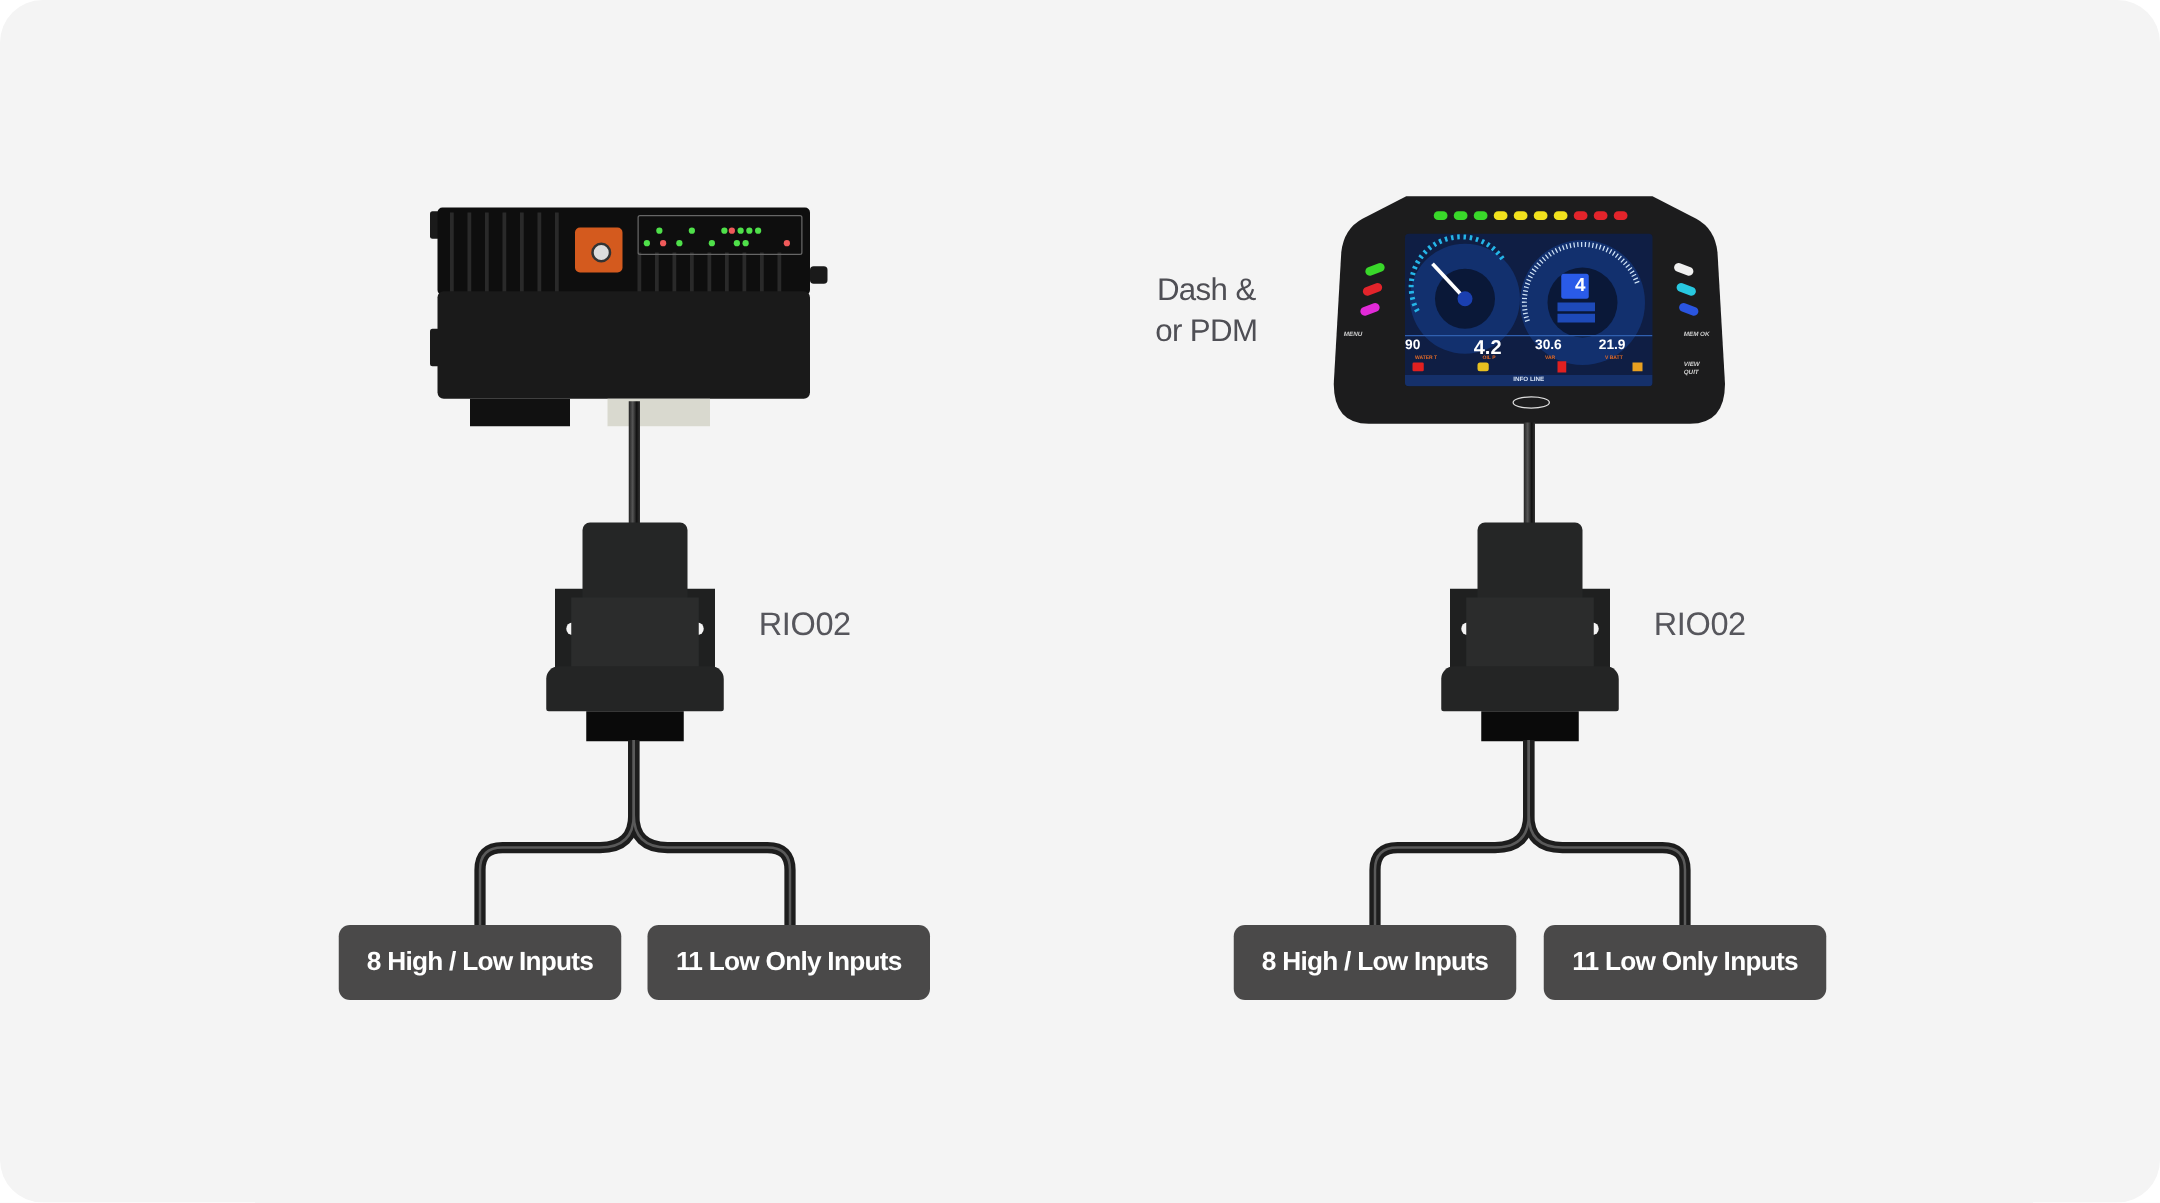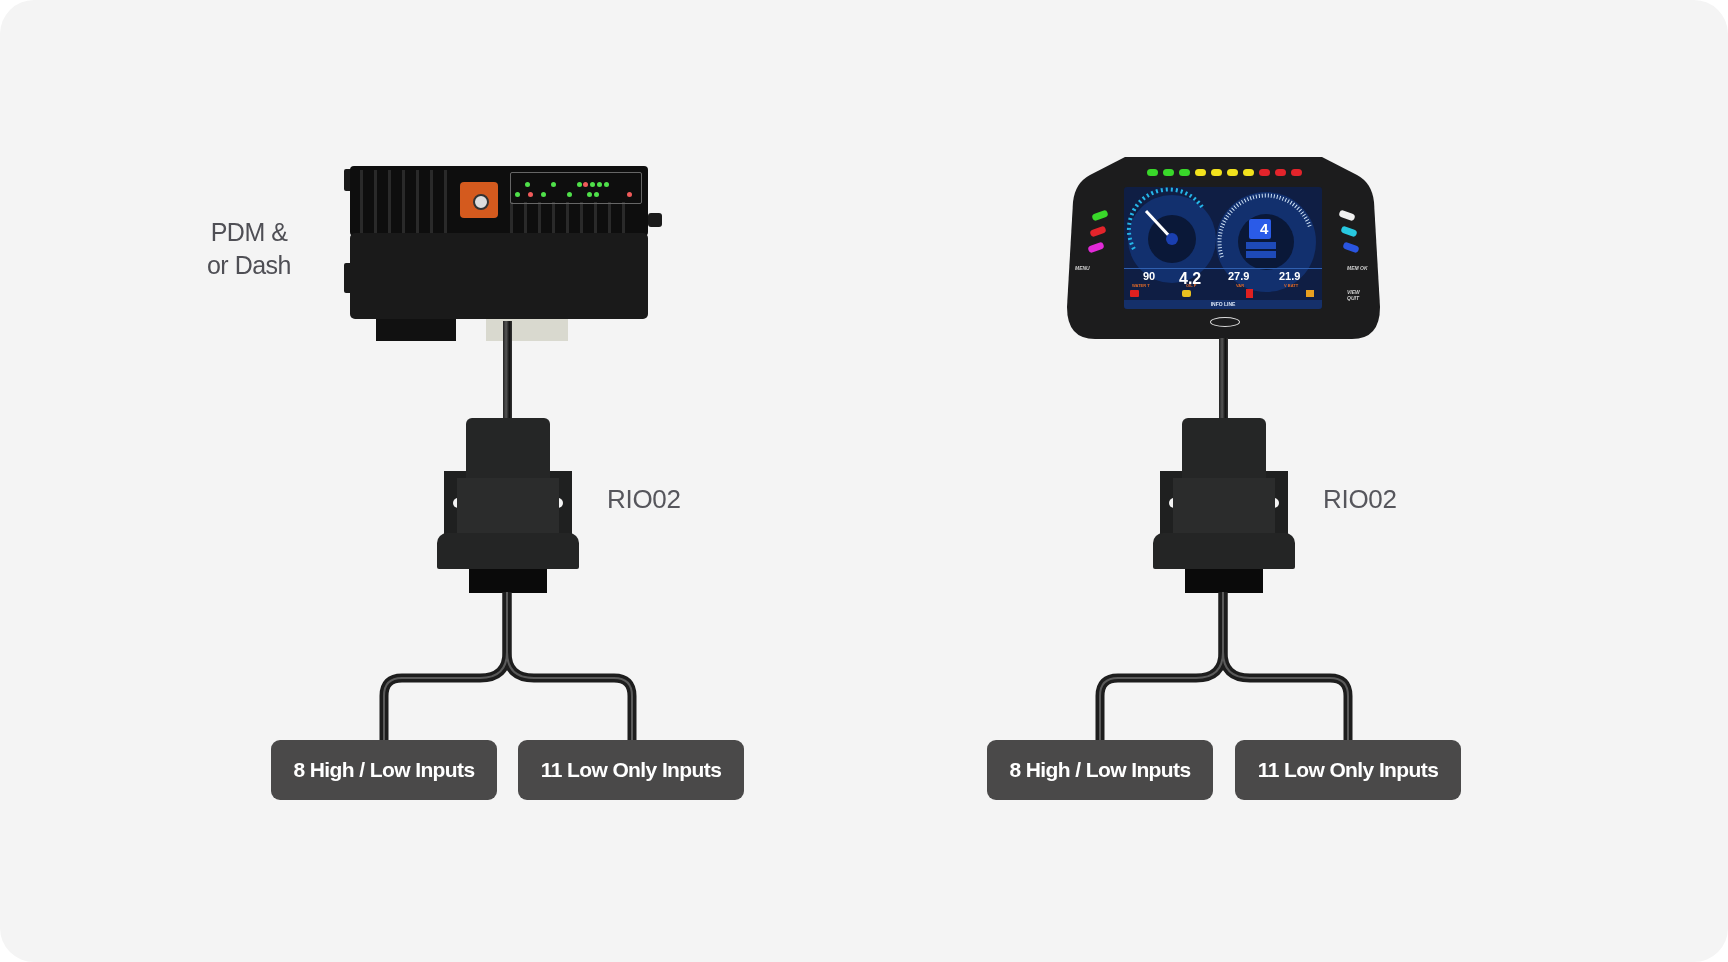--- a/index.html
+++ b/index.html
@@ -30,24 +30,20 @@
   .dash { position:absolute; left:1067px; top:157px; width:313px; height:182px; }
   .screen { position:absolute; left:57px; top:30px; width:198px; height:122px; background:#0f1e44; border-radius:3px; overflow:hidden; }
   .shift { position:absolute; top:12px; width:11px; height:7px; border-radius:4px; }
   .side-led { position:absolute; width:16px; height:7px; border-radius:4px; }
 </style>
 </head>
 <body>
 
 <div class="card">
 
-  <div class="side-label" style="left:190px; top:216px; width:118px;">
-    <div>PDM &amp;</div>
-    <div>or Dash</div>
-  </div>
 
   <div class="pdm">
     <div class="abs" style="left:0;top:6px;width:8px;height:22px;background:#1a1a1a;border-radius:2px;"></div>
     <div class="abs" style="left:0;top:100px;width:8px;height:30px;background:#1a1a1a;border-radius:2px;"></div>
     <div class="abs" style="left:304px;top:50px;width:14px;height:14px;background:#1a1a1a;border-radius:3px;"></div>
     <div class="pdm-top">
       <div class="fin" style="left:10px"></div>
       <div class="fin" style="left:24px"></div>
       <div class="fin" style="left:38px"></div>
       <div class="fin" style="left:52px"></div>
@@ -107,20 +103,24 @@
   <svg style="left:0;top:0;width:1728px;height:962px;">
     <path d="M507 592 L507 652 Q507 678 480 678 L402 678 Q384 678 384 696 L384 742" fill="none" stroke="#1d1d1d" stroke-width="9"></path>
     <path d="M507 592 L507 652 Q507 678 534 678 L614 678 Q632 678 632 696 L632 742" fill="none" stroke="#1d1d1d" stroke-width="9"></path>
     <path d="M507 592 L507 652 Q507 678 480 678 L402 678 Q384 678 384 696 L384 742" fill="none" stroke="#5a5a5a" stroke-width="2"></path>
     <path d="M507 592 L507 652 Q507 678 534 678 L614 678 Q632 678 632 696 L632 742" fill="none" stroke="#5a5a5a" stroke-width="2"></path>
   </svg>
 
   <div class="input-box" style="left:271px;">8 High / Low Inputs</div>
   <div class="input-box" style="left:518px;">11 Low Only Inputs</div>
 
+  <div class="side-label" style="left:906px; top:216px; width:118px;">
+    <div>Dash &amp;</div>
+    <div>or PDM</div>
+  </div>
 
   <div class="dash">
     <svg style="left:0;top:0;width:313px;height:182px;">
       <path d="M58 0 L255 0 L290 18 Q305 26 307 45 L313 150 Q313 182 285 182 L28 182 Q0 182 0 150 L6 45 Q8 26 23 18 Z" fill="#1c1c1d"></path>
     </svg>
     <div class="shift" style="left:80px;background:#39d82a"></div>
     <div class="shift" style="left:96px;background:#39d82a"></div>
     <div class="shift" style="left:112px;background:#39d82a"></div>
     <div class="shift" style="left:128px;background:#f2e21d"></div>
     <div class="shift" style="left:144px;background:#f2e21d"></div>
@@ -145,23 +145,23 @@
         <circle cx="48" cy="52" r="6" fill="#1a3fb0"></circle>
         <circle cx="142" cy="55" r="50" fill="#12306e"></circle>
         <path d="M98 70 A46 46 0 0 1 186 40" fill="none" stroke="#cfe2f5" stroke-width="4" stroke-dasharray="1 2"></path>
         <circle cx="142" cy="55" r="28" fill="#0a1838"></circle>
         <rect x="125" y="32" width="22" height="20" rx="2" fill="#2a5be8"></rect>
         <rect x="122" y="55" width="30" height="7" fill="#1e4ab8"></rect>
         <rect x="122" y="64" width="30" height="7" fill="#1e4ab8"></rect>
         <rect x="0" y="81" width="198" height="1" fill="#3060b0"></rect>
       </svg>
       <div class="abs" style="left:136px;top:33px;color:#fff;font-weight:bold;font-size:15px;">4</div>
-      <div class="abs" style="left:19px;top:83px;color:#fff;font-weight:bold;font-size:11px;">90</div>
+      <div class="abs" style="left:0;top:83px;color:#fff;font-weight:bold;font-size:11px;">90</div>
       <div class="abs" style="left:55px;top:83px;color:#fff;font-weight:bold;font-size:16px;">4.2</div>
-      <div class="abs" style="left:104px;top:83px;color:#fff;font-weight:bold;font-size:11px;">27.9</div>
+      <div class="abs" style="left:104px;top:83px;color:#fff;font-weight:bold;font-size:11px;">30.6</div>
       <div class="abs" style="left:155px;top:83px;color:#fff;font-weight:bold;font-size:11px;">21.9</div>
       <div class="abs" style="left:8px;top:96px;color:#e06a28;font-weight:bold;font-size:4px;">WATER T</div>
       <div class="abs" style="left:62px;top:96px;color:#e06a28;font-weight:bold;font-size:4px;">OIL P</div>
       <div class="abs" style="left:112px;top:96px;color:#e06a28;font-weight:bold;font-size:4px;">VAR</div>
       <div class="abs" style="left:160px;top:96px;color:#e06a28;font-weight:bold;font-size:4px;">V BATT</div>
       <div class="abs" style="left:4px;top:102px;width:190px;height:10px;">
         <div class="abs" style="left:2px;top:1px;width:9px;height:7px;background:#e02020;border-radius:1px;"></div>
         <div class="abs" style="left:54px;top:1px;width:9px;height:7px;background:#e8c020;border-radius:2px;"></div>
         <div class="abs" style="left:118px;top:0;width:7px;height:9px;background:#e02020;"></div>
         <div class="abs" style="left:178px;top:1px;width:8px;height:7px;background:#e8a020;"></div>

